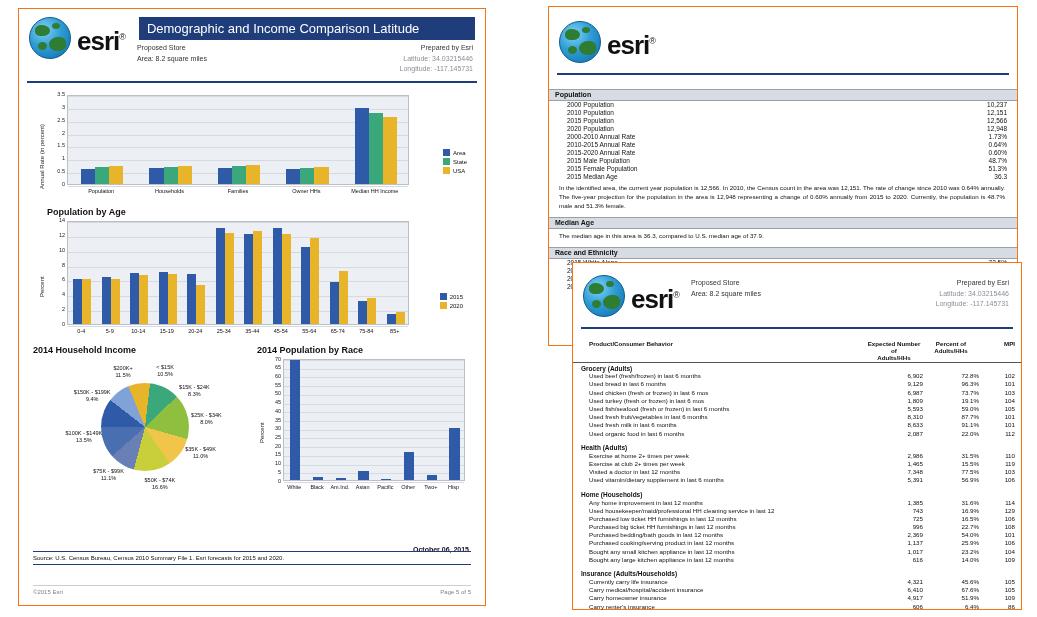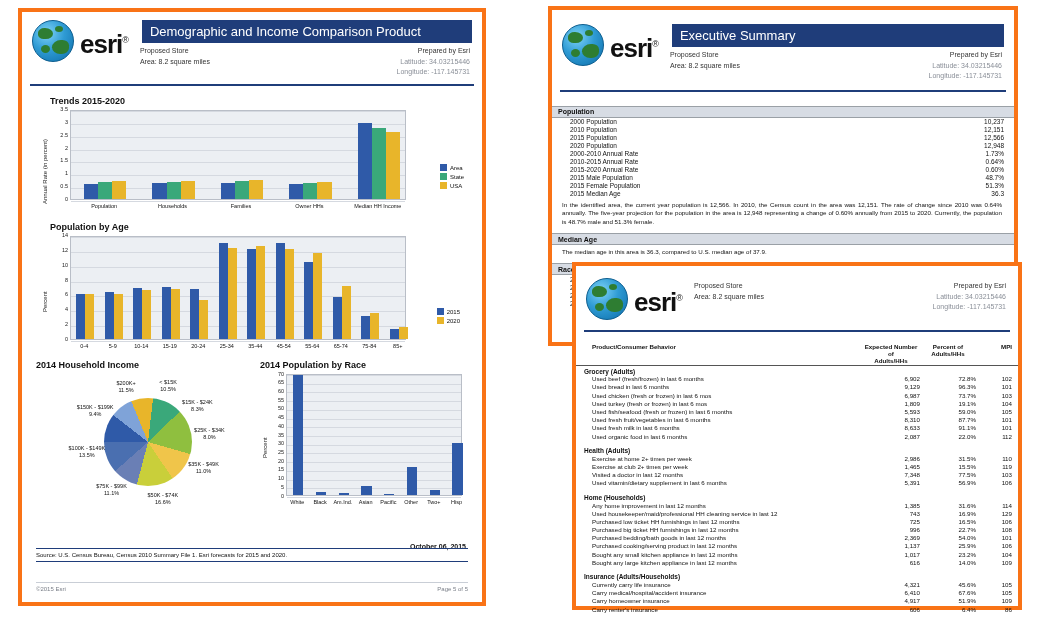--- a/index.html
+++ b/index.html
@@ -1,19 +1,19 @@
 <!DOCTYPE html>
 <html><head>
 <meta charset="utf-8">
 <style>
   html,body{margin:0;padding:0;background:#ffffff;}
   body{width:1037px;height:617px;position:relative;font-family:"Liberation Sans",sans-serif;overflow:hidden;}
 
   
-  .page{position:absolute;background:#ffffff;border:4px solid #f97316;box-sizing:border-box;}
+  .page{position:absolute;background:#ffffff;border:1px solid #f97316;box-sizing:border-box;}
   .page-inner{position:absolute;inset:0;}
 
   .esri-head{display:flex;align-items:flex-start;padding:8px 10px 2px 10px;}
   .globe{width:40px;height:40px;border-radius:50%;
     background:radial-gradient(circle at 35% 30%, #7fd3f7 0%, #2f9bd4 45%, #0b6ca8 100%);
     position:relative;flex:0 0 auto;border:1px solid #0b5d8f;overflow:hidden;}
   .globe:before{content:"";position:absolute;left:5px;top:7px;width:15px;height:11px;background:#2e7d32;border-radius:45% 55% 50% 40%;}
   .globe:after{content:"";position:absolute;left:19px;top:19px;width:17px;height:14px;background:#2e7d32;border-radius:55% 40% 45% 50%;}
   .globe .g2{position:absolute;left:8px;top:24px;width:9px;height:8px;background:#2e7d32;border-radius:50%;}
   .globe .g3{position:absolute;left:22px;top:5px;width:8px;height:6px;background:#2e7d32;border-radius:50%;}
@@ -76,40 +76,39 @@
 
 <div class="page" id="demoPage">
   <div class="page-inner">
     <div class="esri-head">
       <div class="globe">
           <span class="g2"></span>
           <span class="g3"></span>
         </div>
       <div class="esri-word"><span>esri</span><sup>®</sup></div>
       <div class="title-bar">
-        <div class="title-band big">Demographic and Income Comparison Product</div>
+        <div class="title-band big">Demographic and Income Comparison Latitude</div>
         <div class="sub-line">
           <div class="sub-left">
             <div>Proposed Store</div>
             <div>Area: 8.2 square miles</div>
           </div>
           <div class="sub-right">
             <div>Prepared by Esri</div>
             <div class="muted">Latitude: 34.03215446</div>
             <div class="muted">Longitude: -117.145731</div>
           </div>
         </div>
       </div>
     </div>
     <div class="rule"></div>
 
     <div class="content">
 
       <div class="panel">
-        <div class="chart-title">Trends 2015-2020</div>
         <div style="position:relative;height:108px;">
           <div class="ylab-rot" style="position:absolute;left:6px;top:96px;">Annual Rate (in percent)</div>
           <div class="plot" id="plot1" style="position:absolute;left:34px;right:62px;top:2px;bottom:16px;">
               <div class="gridline" style="top: 90px;"></div>
               <div class="gridline" style="top: 77.1429px;"></div>
               <div class="gridline" style="top: 64.2857px;"></div>
               <div class="gridline" style="top: 51.4286px;"></div>
               <div class="gridline" style="top: 38.5714px;"></div>
               <div class="gridline" style="top: 25.7143px;"></div>
               <div class="gridline" style="top: 12.8571px;"></div>
@@ -313,34 +312,20 @@
 </div>
 
 <div class="page" id="execPage">
   <div class="page-inner">
     <div class="esri-head" style="padding-top:14px;">
       <div class="globe">
           <span class="g2"></span>
           <span class="g3"></span>
         </div>
       <div class="esri-word"><span>esri</span><sup>®</sup></div>
-      <div class="title-bar">
-        <div class="title-band big">Executive Summary</div>
-        <div class="sub-line">
-          <div class="sub-left">
-            <div>Proposed Store</div>
-            <div>Area: 8.2 square miles</div>
-          </div>
-          <div class="sub-right">
-            <div>Prepared by Esri</div>
-            <div class="muted">Latitude: 34.03215446</div>
-            <div class="muted">Longitude: -117.145731</div>
-          </div>
-        </div>
-      </div>
     </div>
     <div class="rule" style="margin-top:6px;"></div>
     <div id="execBody" style="margin-top:14px;">
         <div class="sectbar">Population</div>
         <div class="row">
           <span>2000 Population</span>
           <span class="v">10,237</span>
         </div>
         <div class="row">
           <span>2010 Population</span>

